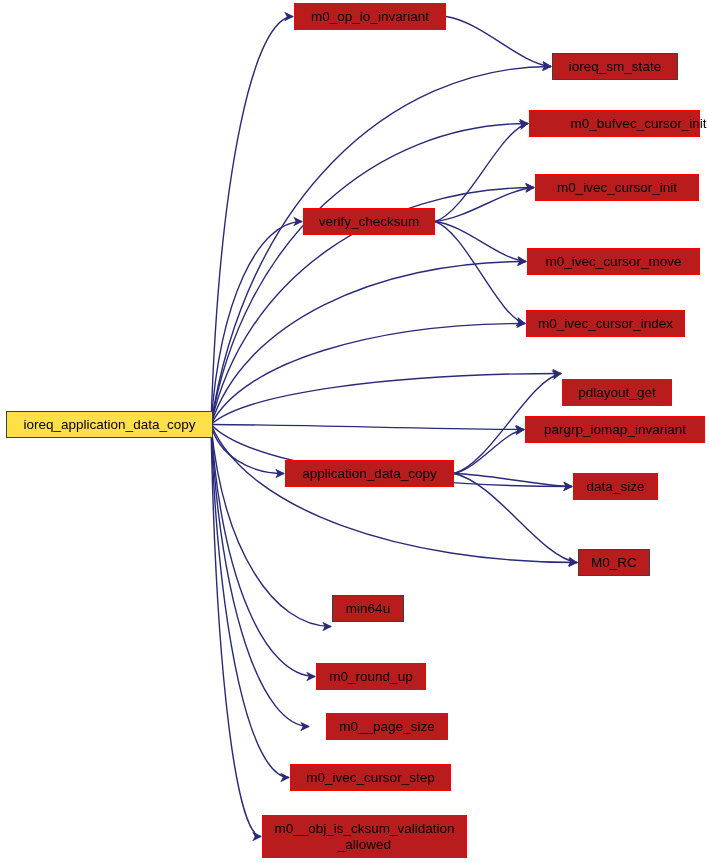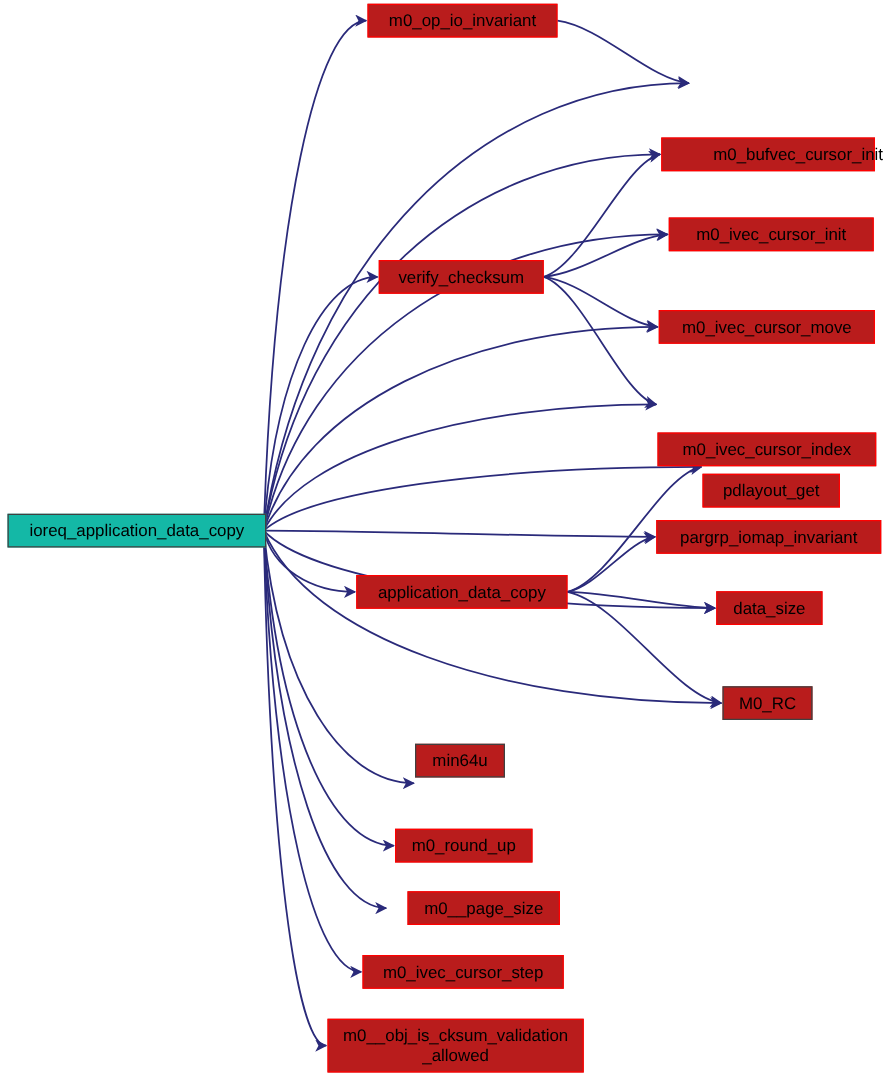--- a/index.html
+++ b/index.html
@@ -35,21 +35,21 @@
     color: #000000;
     font-size: 13.5px;
     line-height: 1.12;
     white-space: pre-line;
     z-index: 5;
   }
   .node.plain {
     border: 1px solid #404040;
   }
   .node.root {
-    background: #14b8a6;
+    background: #fde047;
     border: 1px solid #404040;
   }
   .node-label {
     display: block;
     padding: 0 6px;
   }
 </style>
 </head>
 <body>
 
@@ -82,25 +82,26 @@
       <path d="M 435 221.5 C 468.66 218.1, 504.3 189.54, 534 187.5" fill="none" stroke="#2a2a7a" stroke-width="1.4" marker-end="url(#arrow)"></path>
       <path d="M 435 221.5 C 465.94 225.5, 498.7 259.1, 526 261.5" fill="none" stroke="#2a2a7a" stroke-width="1.4" marker-end="url(#arrow)"></path>
       <path d="M 435 221.5 C 465.6 231.7, 498 317.38, 525 323.5" fill="none" stroke="#2a2a7a" stroke-width="1.4" marker-end="url(#arrow)"></path>
       <path d="M 454 473.5 C 490.38 463.5, 528.9 379.5, 561 373.5" fill="none" stroke="#2a2a7a" stroke-width="1.4" marker-end="url(#arrow)"></path>
       <path d="M 454 473.5 C 477.8 469.1, 503 432.14, 524 429.5" fill="none" stroke="#2a2a7a" stroke-width="1.4" marker-end="url(#arrow)"></path>
       <path d="M 454 473.5 C 494.12 474.8, 536.6 485.72, 572 486.5" fill="none" stroke="#2a2a7a" stroke-width="1.4" marker-end="url(#arrow)"></path>
       <path d="M 454 473.5 C 495.82 482.4, 540.1 557.16, 577 562.5" fill="none" stroke="#2a2a7a" stroke-width="1.4" marker-end="url(#arrow)"></path>
     </svg>
 <div class="node root" style="left: 6px; top: 411px; width: 207px; height: 27px;"><span class="node-label">ioreq_application_data_copy</span></div>
     <div class="node" style="left: 294px; top: 3px; width: 152px; height: 27px;"><span class="node-label">m0_op_io_invariant</span></div>
+    <div class="node plain" style="left: 552px; top: 53px; width: 126px; height: 27px;"><span class="node-label">ioreq_sm_state</span></div>
     <div class="node" style="left: 529px; top: 110px; width: 171px; height: 27px; padding-left: 48px;"><span class="node-label">m0_bufvec_cursor_init</span></div>
     <div class="node" style="left: 535px; top: 174px; width: 164px; height: 27px;"><span class="node-label">m0_ivec_cursor_init</span></div>
     <div class="node" style="left: 303px; top: 208px; width: 132px; height: 27px;"><span class="node-label">verify_checksum</span></div>
     <div class="node" style="left: 527px; top: 248px; width: 173px; height: 27px;"><span class="node-label">m0_ivec_cursor_move</span></div>
-    <div class="node" style="left: 526px; top: 310px; width: 175px; height: 27px; margin-top: 36px;"><span class="node-label">m0_ivec_cursor_index</span></div>
+    <div class="node" style="left: 526px; top: 310px; width: 159px; height: 27px;"><span class="node-label">m0_ivec_cursor_index</span></div>
     <div class="node" style="left: 562px; top: 360px; width: 110px; height: 27px; margin-top: 19px;"><span class="node-label">pdlayout_get</span></div>
     <div class="node" style="left: 285px; top: 460px; width: 169px; height: 27px;"><span class="node-label">application_data_copy</span></div>
     <div class="node" style="left: 525px; top: 416px; width: 180px; height: 27px;"><span class="node-label">pargrp_iomap_invariant</span></div>
     <div class="node" style="left: 573px; top: 473px; width: 85px; height: 27px;"><span class="node-label">data_size</span></div>
     <div class="node plain" style="left: 578px; top: 549px; width: 72px; height: 27px;"><span class="node-label">M0_RC</span></div>
     <div class="node plain" style="left: 332px; top: 595px; width: 72px; height: 27px; justify-content: center;"><span class="node-label">min64u</span></div>
     <div class="node" style="left: 316px; top: 663px; width: 110px; height: 27px;"><span class="node-label">m0_round_up</span></div>
     <div class="node" style="left: 310px; top: 713px; width: 122px; height: 27px; margin-left: 16px;"><span class="node-label">m0__page_size</span></div>
     <div class="node" style="left: 290px; top: 764px; width: 161px; height: 27px;"><span class="node-label">m0_ivec_cursor_step</span></div>
     <div class="node" style="left: 262px; top: 815px; width: 205px; height: 43px;"><span class="node-label">m0__obj_is_cksum_validation

